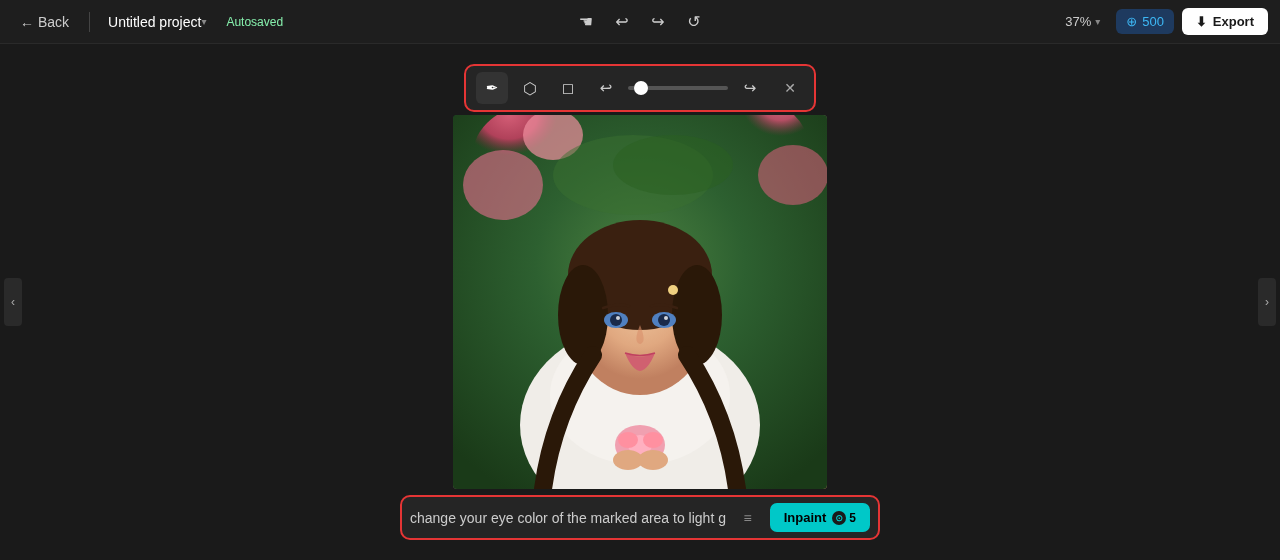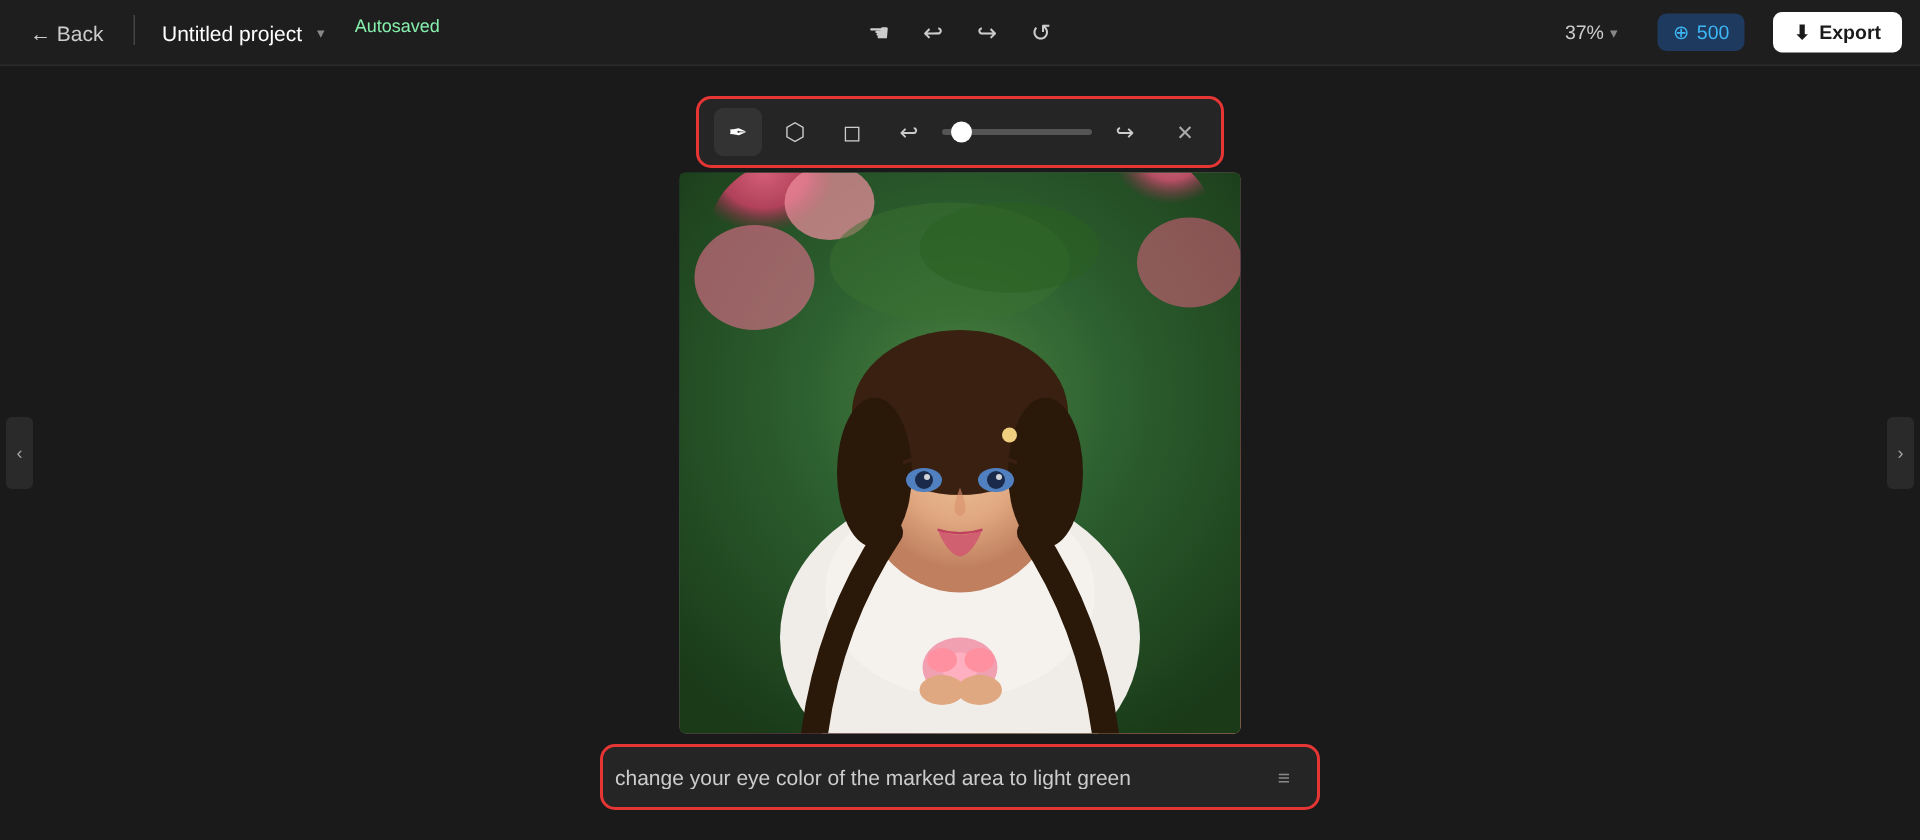--- a/index.html
+++ b/index.html
@@ -19,21 +19,21 @@
       align-items: center;
       height: 44px;
       background: #1e1e1e;
       padding: 0 12px;
       border-bottom: 1px solid #2a2a2a;
       position: relative;
       z-index: 10;
     }
     .topbar-left {
       display: flex;
-      align-items: flex-start;
+      align-items: center;
       gap: 8px;
       flex: 1;
     }
     .back-btn {
       display: flex;
       align-items: center;
       gap: 4px;
       color: #ccc;
       font-size: 14px;
       cursor: pointer;
@@ -42,21 +42,21 @@
     }
     .divider-v {
       width: 1px;
       height: 20px;
       background: #444;
       margin: 0 4px;
     }
     .project-title {
       display: flex;
       align-items: center;
-      gap: 10px;
+      gap: 0;
       font-size: 14px;
       font-weight: 500;
       color: #fff;
       cursor: pointer;
       padding: 4px 6px;
       border-radius: 4px;
     }
     .autosaved {
       font-size: 12px;
       color: #86efac;
@@ -83,21 +83,21 @@
       color: #ccc;
       font-size: 16px;
       background: transparent;
       border: none;
     }
 
     
     .topbar-right {
       display: flex;
       align-items: center;
-      gap: 19px;
+      gap: 8px;
       margin-left: auto;
     }
     .zoom-btn {
       display: flex;
       align-items: center;
       gap: 4px;
       font-size: 13px;
       color: #ccc;
       cursor: pointer;
       padding: 4px 8px;
@@ -465,15 +465,22 @@
       <ellipse cx="175" cy="345" rx="15" ry="10" fill="#e0a880"></ellipse>
       <ellipse cx="200" cy="345" rx="15" ry="10" fill="#e0a880"></ellipse>
     </svg>
   </div>
 
   <div class="prompt-bar">
     <input class="prompt-input" type="text" value="change your eye color of the marked area to light green" style="">
     <div class="prompt-settings-btn">
       <span>≡</span>
     </div>
+    <button class="inpaint-btn">
+      <span>Inpaint</span>
+      <span class="inpaint-credits">
+        <span class="credit-icon">⊙</span>
+        <span>5</span>
+      </span>
+    </button>
   </div>
 
 </div>
 
 </body></html>

